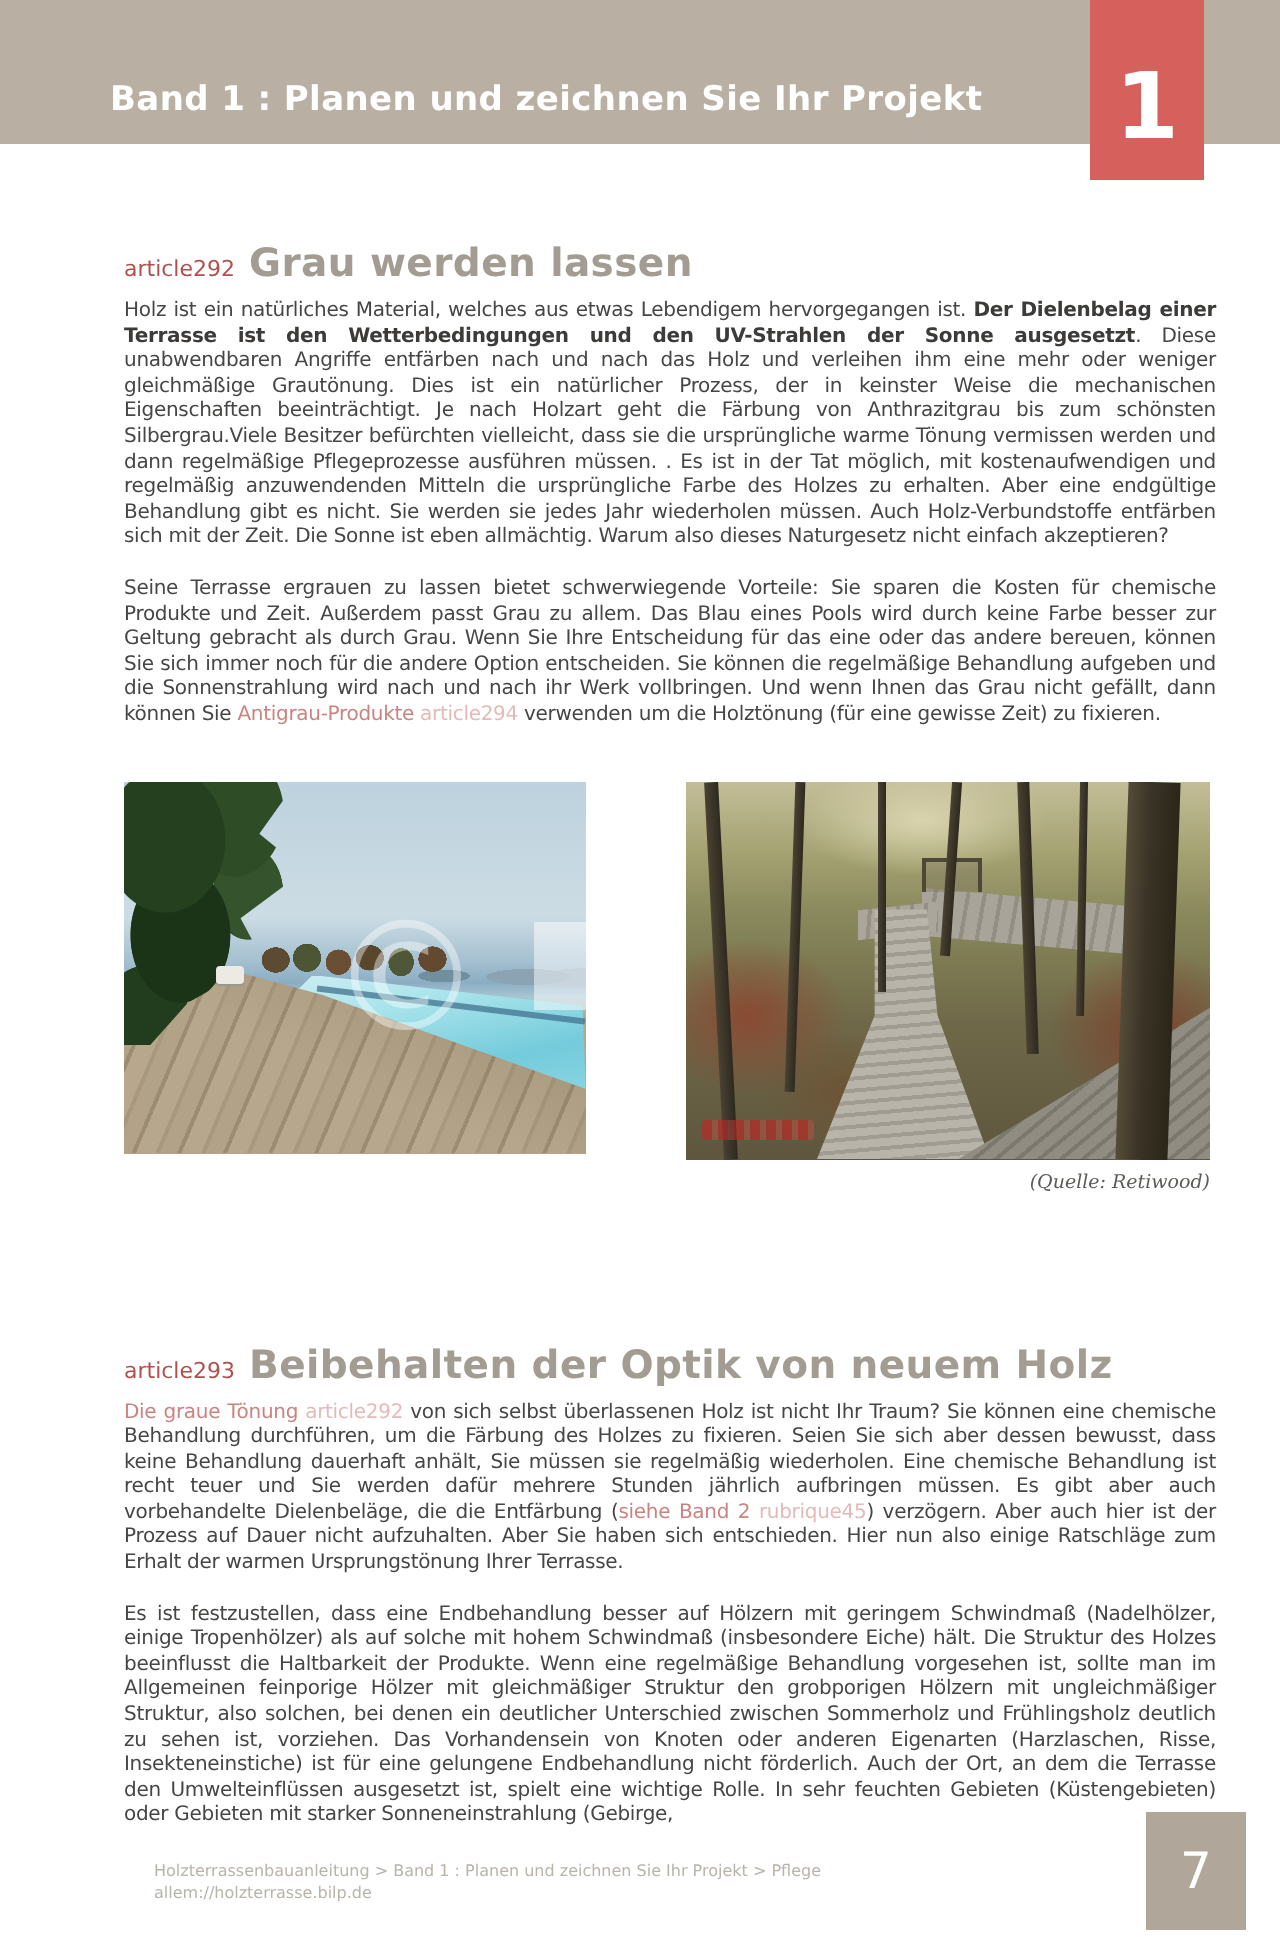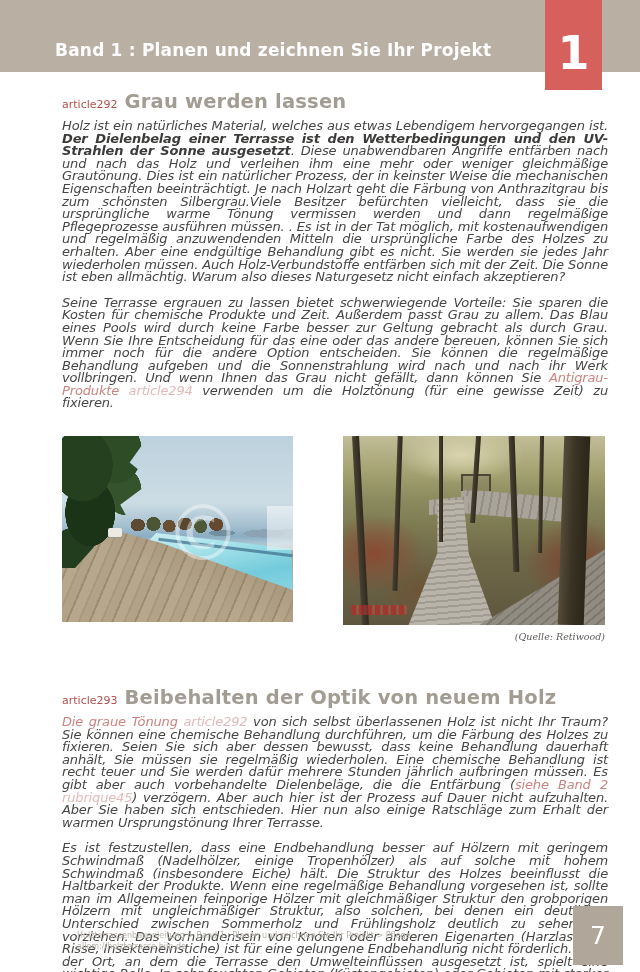--- a/index.html
+++ b/index.html
@@ -20,24 +20,24 @@
   .volume-badge{
     position:absolute;left:545px;top:0;width:57px;height:90px;
     background:#d6605c;color:#ffffff;
     display:flex;align-items:flex-end;justify-content:center;
     font-size:46px;font-weight:bold;line-height:1;padding-bottom:14px;box-sizing:border-box;
   }
   
   .content{position:absolute;left:62px;top:90px;width:546px;}
   .article-heading{margin:0 0 7px 0;display:flex;align-items:baseline;gap:7px;}
   .article-id{color:#b0504c;font-size:11px;font-weight:normal;flex:none;}
-  .article-title{color:#a29c93;font-size:19.5px;font-weight:bold;letter-spacing:.2px;}
+  .article-title{color:#a29c93;font-size:19.5px;font-weight:bold;letter-spacing:.2px;margin-top:30px;}
   .body-text{
-    margin:0 0 13px 0;color:#474645;font-size:13px;line-height:12.6px;
-    text-align:justify;letter-spacing:-0.15px;font-style:italic;
+    margin:0 0 13px 0;color:#474645;font-size:10px;line-height:12.6px;
+    text-align:justify;letter-spacing:-0.15px;
   }
   .run-bold{font-weight:bold;color:#3c3b3a;}
   .run-link{color:#c98481;}
   .run-link-light{color:#e2bab8;}
   
   .photo-row{display:flex;gap:50px;margin:26px 0 0 0;}
   .photo{position:relative;overflow:hidden;margin:0;padding:0;flex:none;}
   
   .photo-pool{
     width:231px;height:186px;

